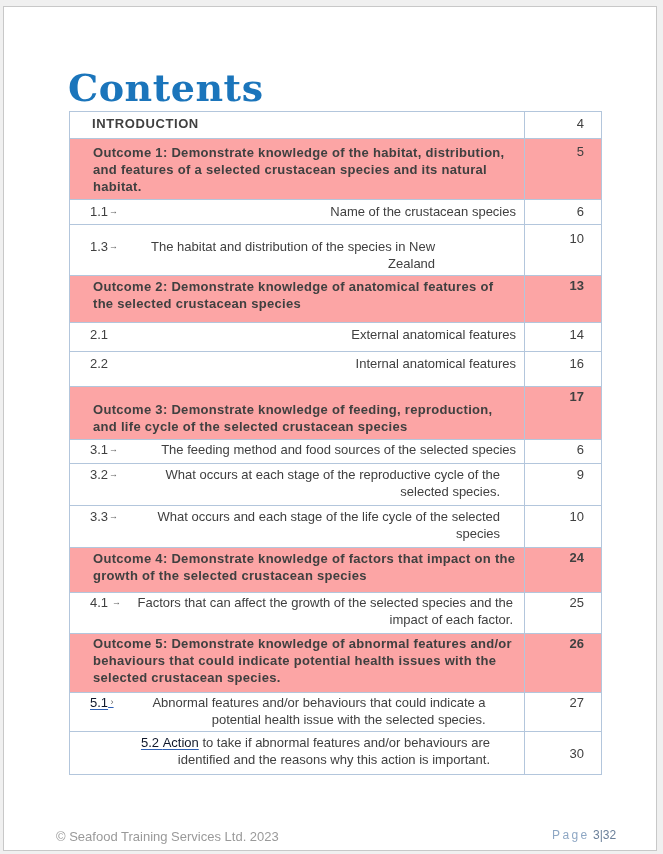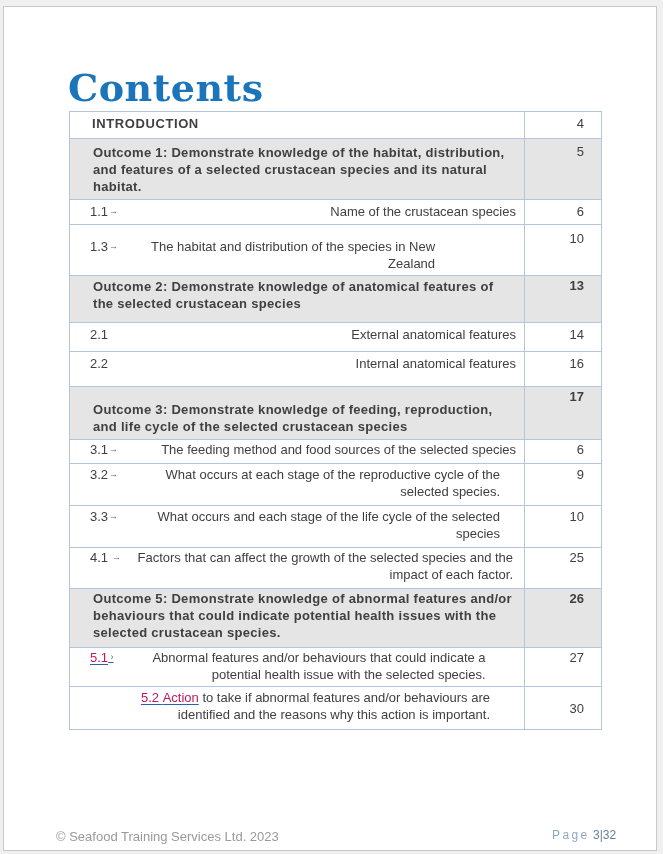--- a/index.html
+++ b/index.html
@@ -43,30 +43,30 @@
     color: #404040;
     vertical-align: top;
   }
   col.c1 { width: 455px; }
   col.c2 { width: 77px; }
   .cell-text { padding: 4px 8px 4px 22px; line-height: 17px; }
   .pg { text-align: right; padding: 4px 17px 4px 0; line-height: 17px; }
   tr.intro td { height: 26px; }
   tr.intro .cell-text { font-weight: bold; letter-spacing: 0.6px; padding-top: 3px; }
   tr.intro .pg { padding-top: 3px; }
-  tr.outcome td { background: #e5e5e5; }
+  tr.outcome td { background: #fca5a5; }
   tr.outcome .cell-text { font-weight: bold; letter-spacing: 0.3px; padding-left: 23px; }
   tr.outcome .pg { font-weight: bold; }
   tr.outcome.mid .pg { vertical-align: middle; font-weight: normal; }
   .sub { display: flex; padding: 3px 8px 3px 20px; line-height: 17px; }
   .sub .num { flex: 0 0 auto; white-space: nowrap; }
   .sub .txt { flex: 1 1 auto; text-align: right; }
   .sub .arrow { font-size: 9px; color: #606060; margin: 0 2px 0 1px; }
   .sub.spaced .num { width: 40px; }
-  .link-num { color: #be185d; text-decoration: underline; text-decoration-color: #2e5fb3; text-underline-offset: 2px; }
+  .link-num { color: #0f172a; text-decoration: underline; text-decoration-color: #2e5fb3; text-underline-offset: 2px; }
   .footer-left {
     position: absolute; left: 52px; top: 822px;
     font-size: 13px; color: #9a9a9a;
   }
   .footer-right {
     position: absolute; left: 548px; top: 821px;
     font-size: 12px; color: #8ea7c4;
   }
   .footer-right .pglabel { letter-spacing: 2.4px; }
   .footer-right .pgnum { color: #6a7f99; }
@@ -195,20 +195,28 @@
         <span class="num">3.3</span>
               <span class="arrow">→</span>
               <span class="txt" style="max-width:380px;">What occurs and each stage of the life cycle of the selected species</span>
       </div>
           </td>
       <td>
             <div class="pg" style="padding-top:2px;">10</div>
           </td>
     </tr>
 
+    <tr class="outcome">
+      <td style="height:44px;">
+            <div class="cell-text" style="padding-top:2px;">Outcome 4:  Demonstrate knowledge of factors that impact on the growth of the selected crustacean species</div>
+          </td>
+      <td>
+            <div class="pg" style="padding-top:1px;">24</div>
+          </td>
+    </tr>
     <tr>
       <td style="height:40px;">
             <div class="sub" style="padding-top:1px;">
         <span class="num">4.1</span>
               <span class="arrow" style="margin-left:4px;">→</span>
               <span class="txt" style="max-width:390px;">Factors that can affect the growth of the selected species and the impact of each factor.</span>
       </div>
           </td>
       <td>
             <div class="pg" style="padding-top:1px;">25</div>

